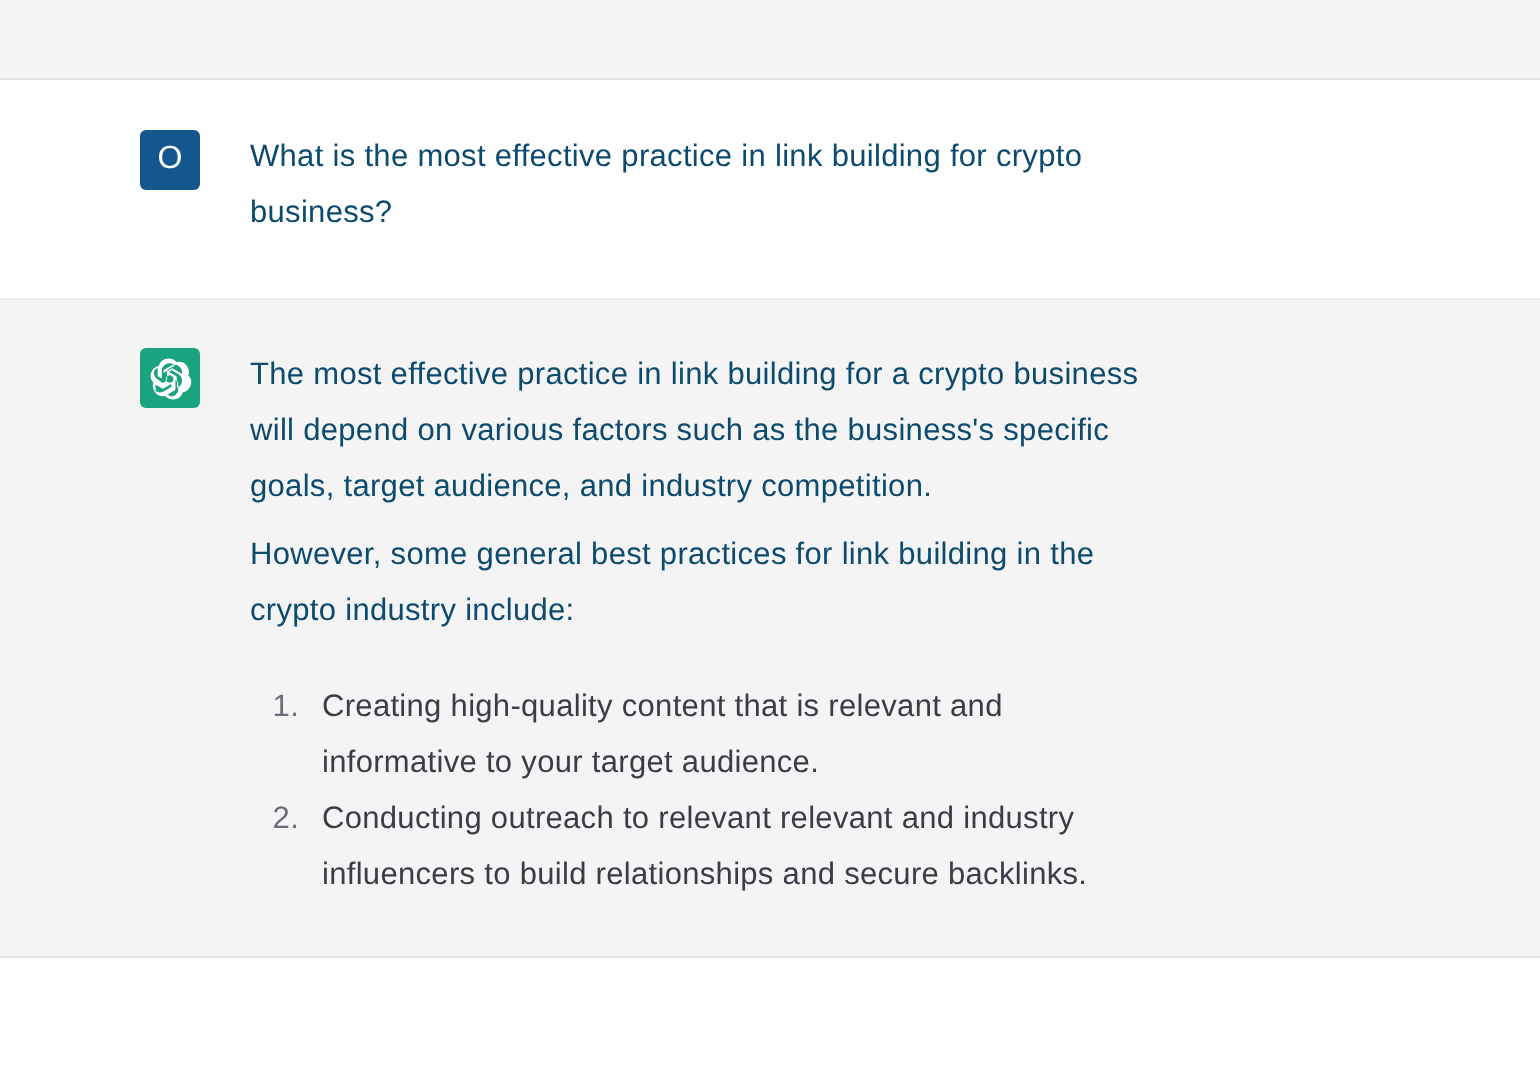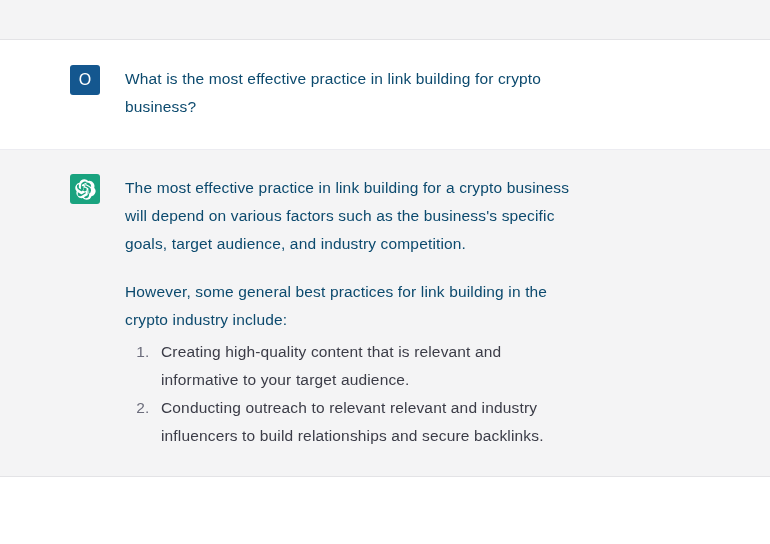--- a/index.html
+++ b/index.html
@@ -93,24 +93,24 @@
     max-width: 500px;
   }
 
   .body-col p {
     font-size: 15.5px;
     line-height: 28px;
     color: #0c4a6e;
     letter-spacing: 0.01em;
   }
 
-  .body-col p + p { margin-top: 20px; }
+  .body-col p + p { margin-top: 6px; }
 
   .body-col ol {
-    margin-top: 4px;
+    margin-top: 20px;
     padding-left: 29px;
     list-style-position: outside;
   }
 
   .body-col ol li {
     font-size: 15.5px;
     line-height: 28px;
     color: #3b3c47;
     letter-spacing: 0.01em;
     padding-left: 7px;

